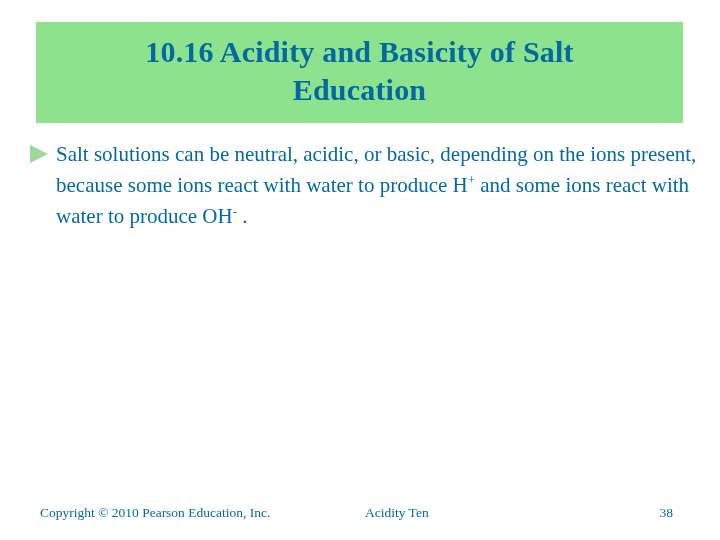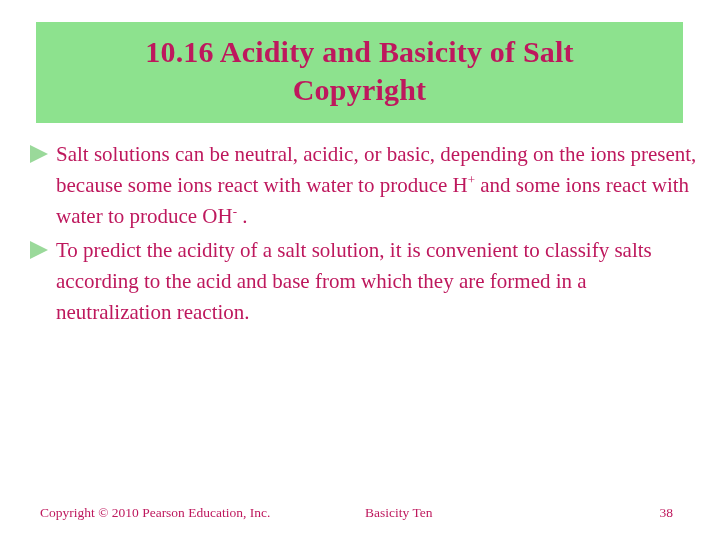--- a/index.html
+++ b/index.html
@@ -7,21 +7,21 @@
     padding: 0;
     background: #ffffff;
   }
   .slide {
     position: relative;
     width: 720px;
     height: 540px;
     background: #ffffff;
     overflow: hidden;
     font-family: "Liberation Serif", serif;
-    color: #be185d;
+    color: #0369a1;
     border-radius: 31px;
   }
   .banner {
     position: absolute;
     left: 36px;
     top: 22px;
     width: 647px;
     height: 101px;
     background: var(--banner-green, #8DE28E);
     box-sizing: border-box;
@@ -78,37 +78,33 @@
   .footer-chapter   { left: 365px; }
   .footer-page      { right: 47px; }
 </style>
 </head>
 <body>
 
 <div class="slide">
 
   <header class="banner">
     <div class="title-line">10.16 Acidity and Basicity of Salt</div>
-    <div class="title-line">Copyright</div>
+    <div class="title-line">Education</div>
   </header>
 
   <main class="body-area">
     <div id="bullet-list">
   <div class="bullet-row">
     <span class="tri"></span>
     <p class="bullet-text"><span>Salt solutions can be neutral, acidic, or basic, depending on the ions present, because some ions react with water to produce H</span><sup>+</sup><span> and some ions react with water to produce OH</span><sup>-</sup><span> .</span></p>
   </div>
 
-  <div class="bullet-row">
-    <span class="tri"></span>
-    <p class="bullet-text"><span>To predict the acidity of a salt solution, it is convenient to classify salts according to the acid and base from which they are formed in a neutralization reaction.</span></p>
-  </div>
 
 </div>
   </main>
 
   <footer>
     <span class="footer-item footer-copyright">Copyright © 2010 Pearson Education, Inc.</span>
-    <span class="footer-item footer-chapter">Basicity Ten</span>
+    <span class="footer-item footer-chapter">Acidity Ten</span>
     <span class="footer-item footer-page">38</span>
   </footer>
 
 </div>
 
 </body></html>

